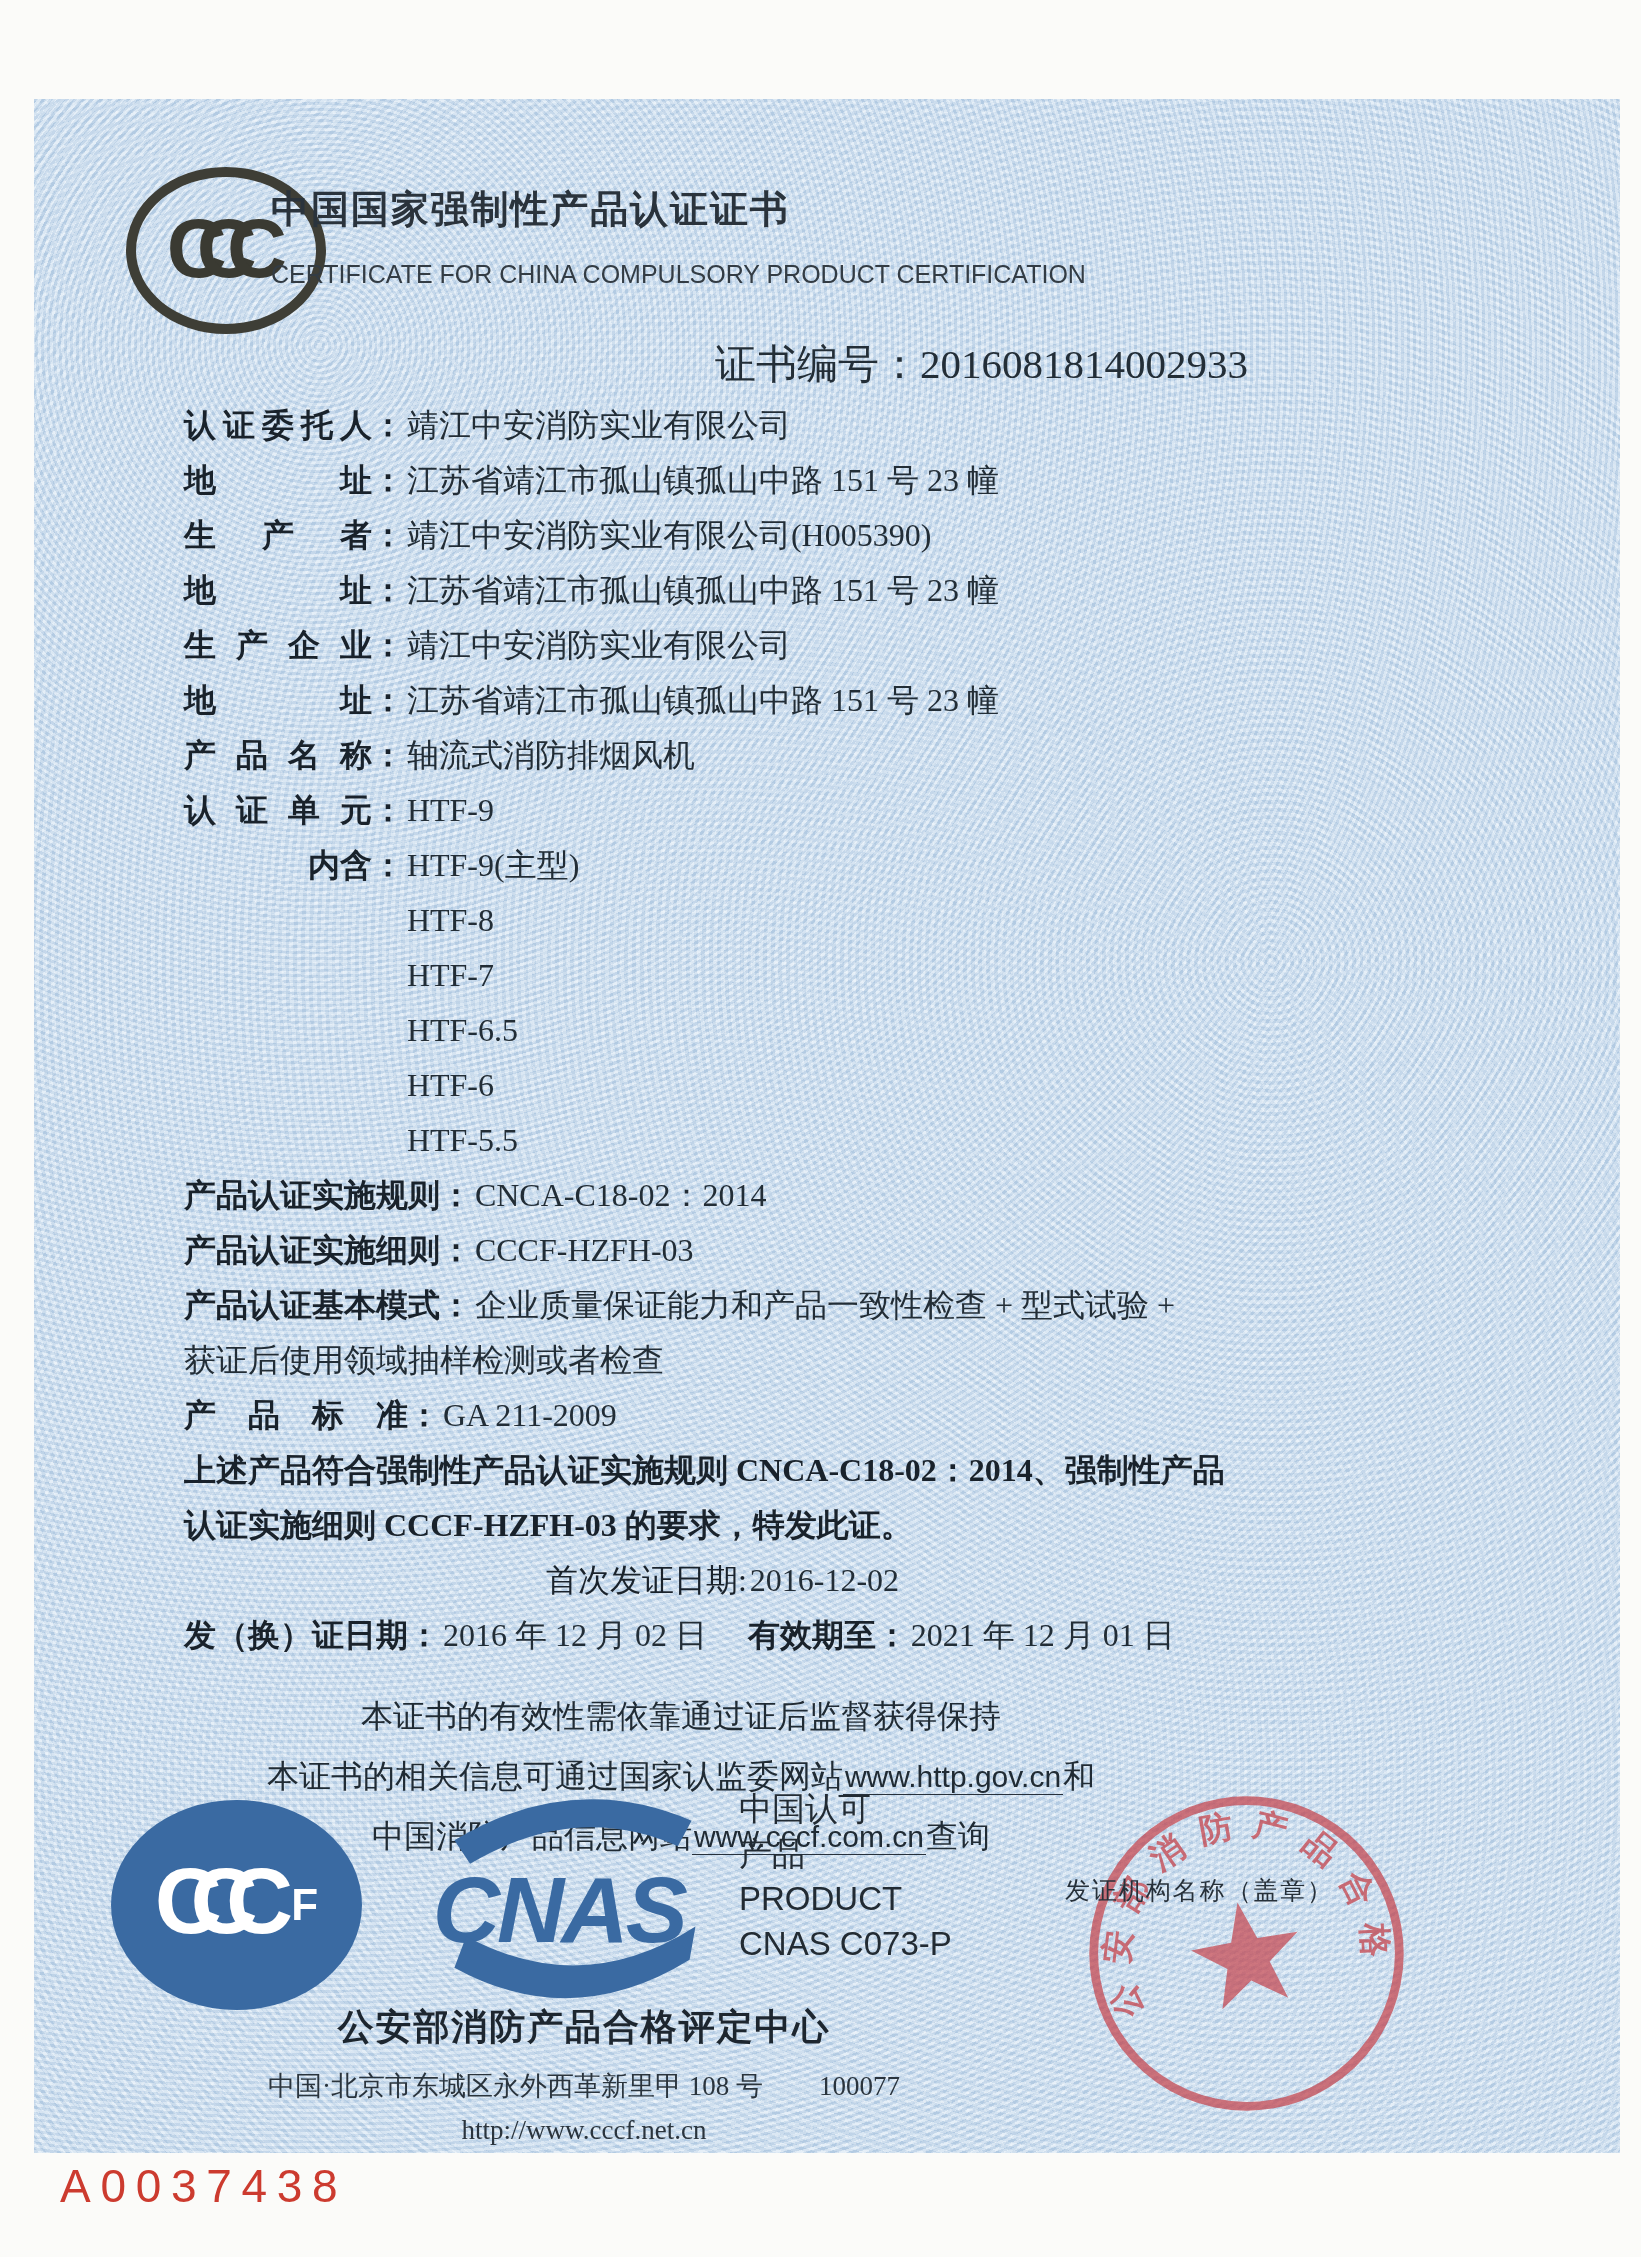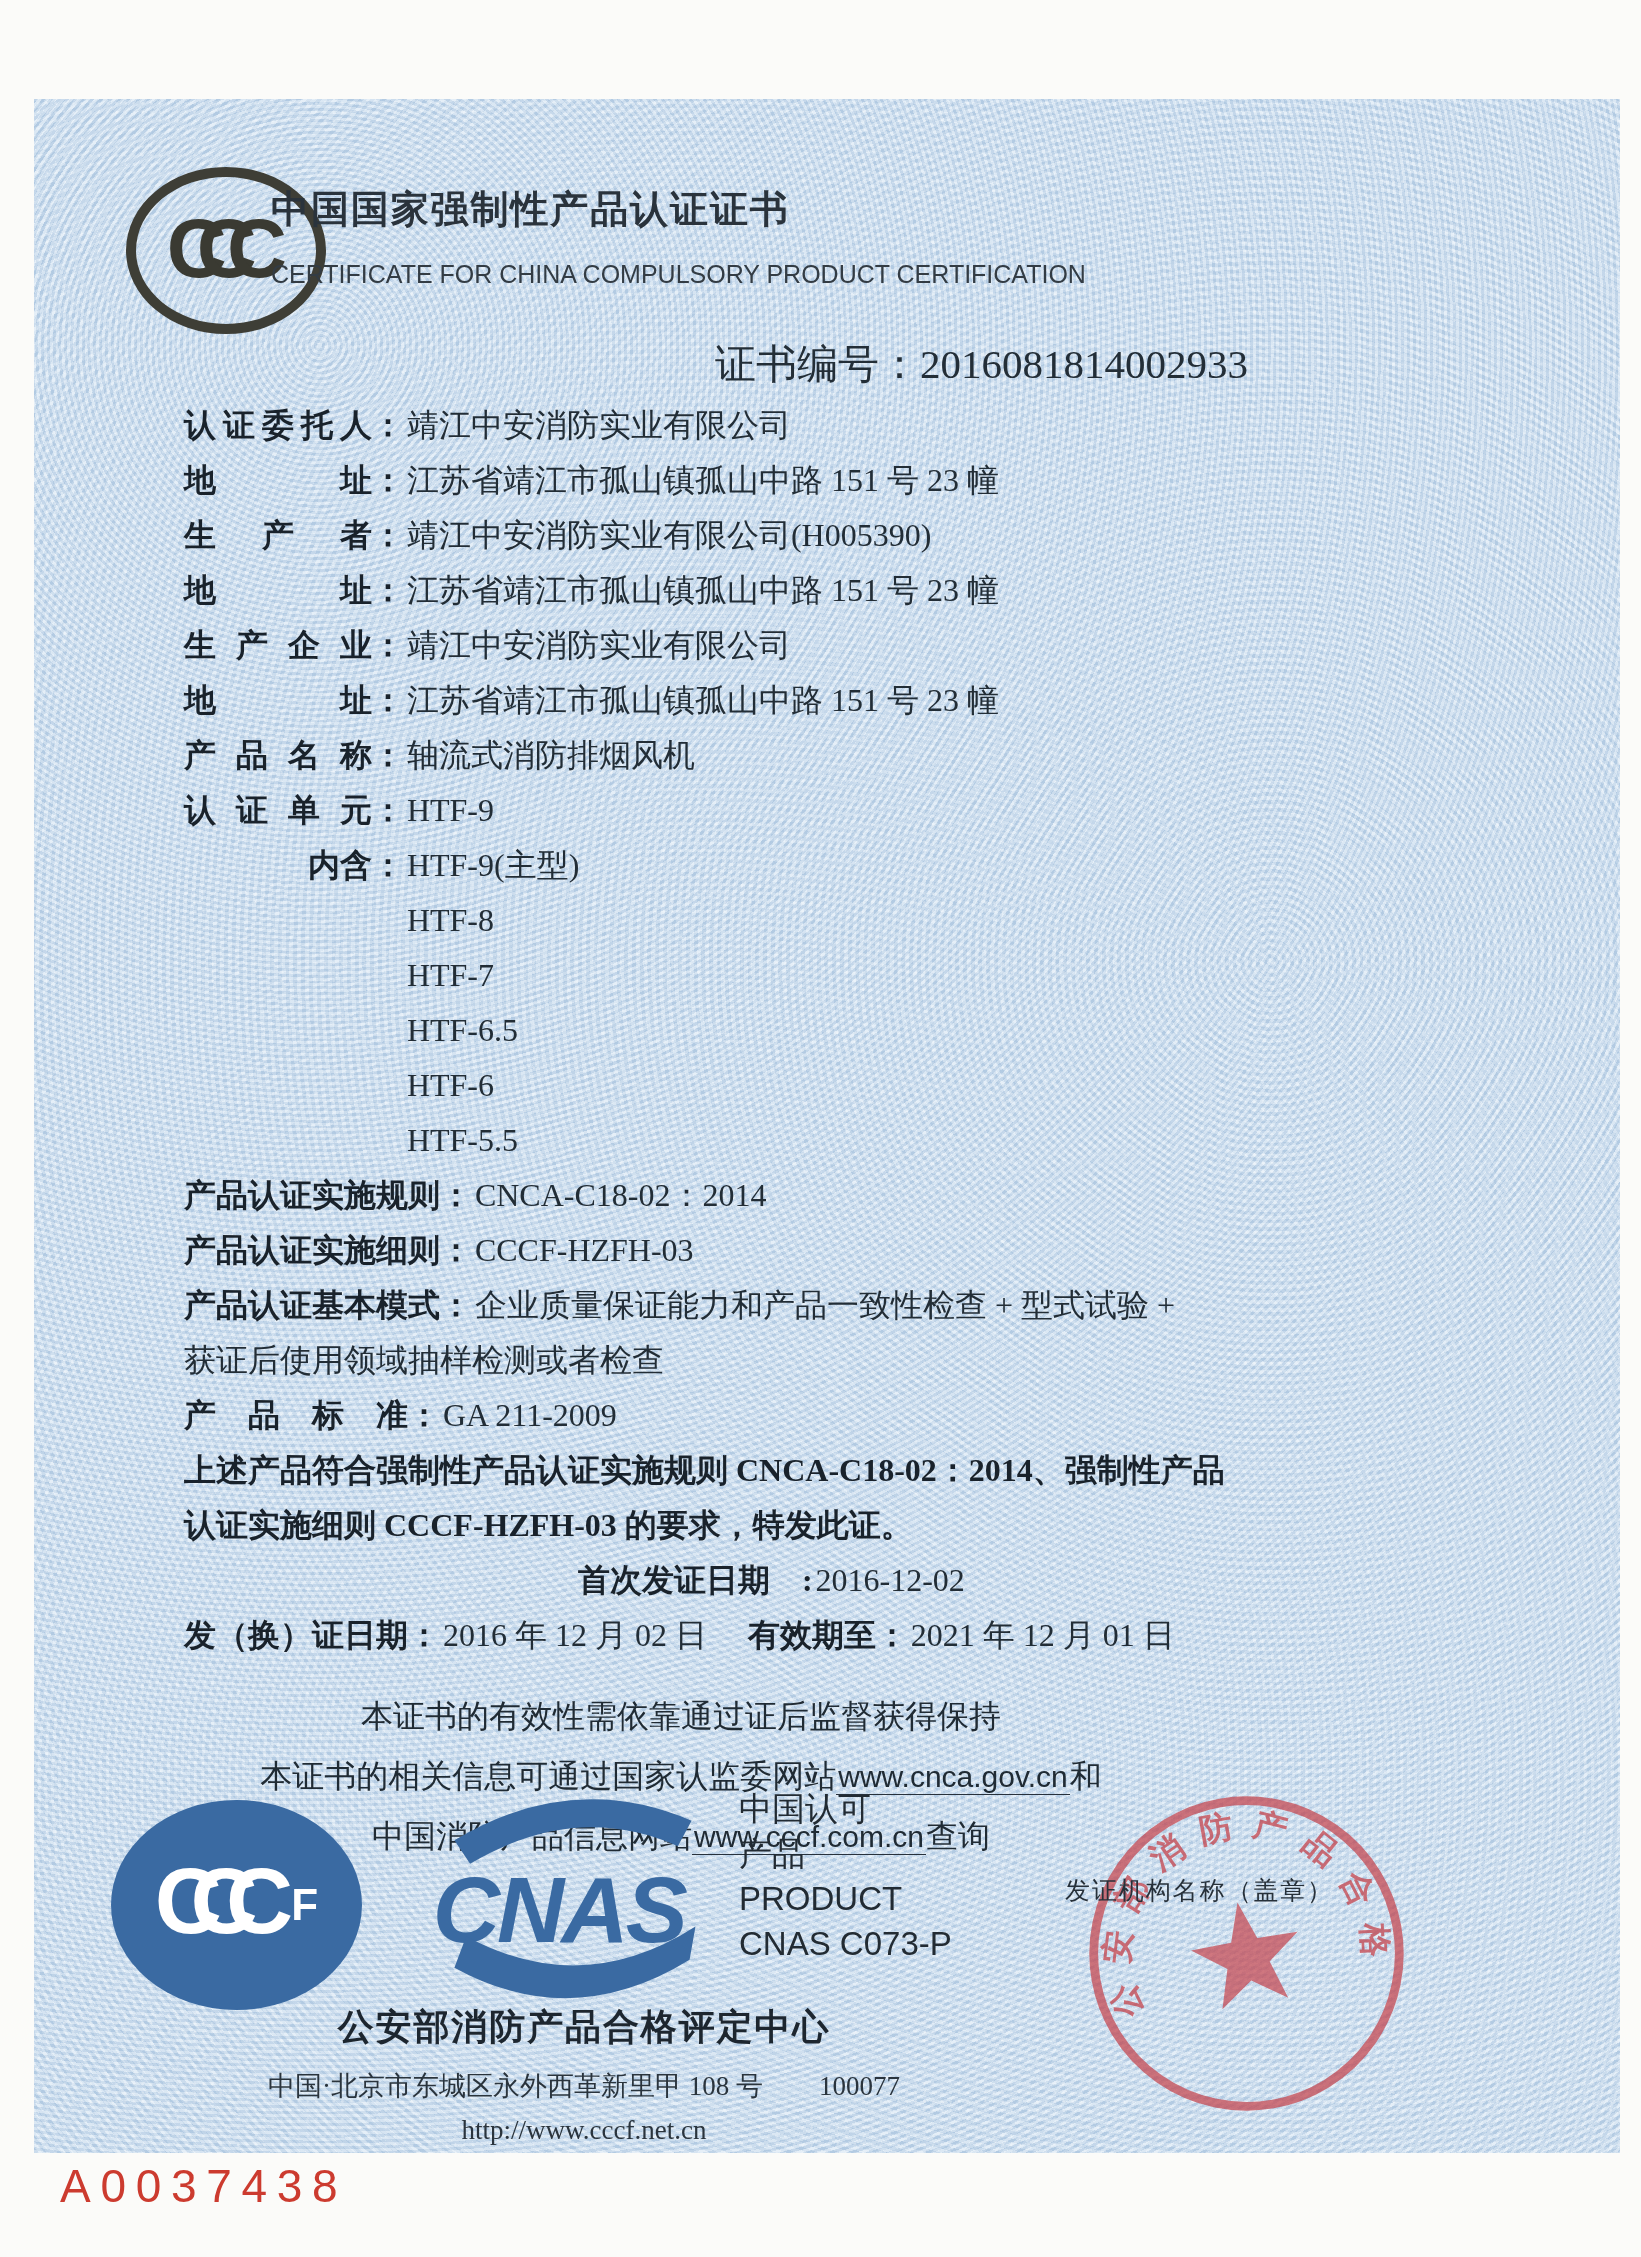--- a/index.html
+++ b/index.html
@@ -48,21 +48,21 @@
     font-weight:bold;color:#19222b;
     text-align:justify;text-align-last:justify;
   }
   .row.inner .lbl{text-align:right;text-align-last:right;}
   .row.wide .lbl{width:auto;min-width:188px;text-align:left;text-align-last:auto;}
   .cl{font-weight:bold;color:#19222b;}
   .val{margin-left:2.9px;color:#222d36;}
   .row.cont{padding-left:220px;}
   .statement .srow{height:55px;line-height:55px;font-weight:bold;color:#19222b;white-space:nowrap;}
   .first-issue{padding-left:362px;}
-  .first-issue .fl{font-weight:bold;color:#19222b;margin-left:32px;}
+  .first-issue .fl{font-weight:normal;color:#19222b;}
   .gap{display:inline-block;width:41px;}
   .notes{margin-top:23px;width:994px;text-align:center;font-size:32px;color:#202b34;}
   .notes .nline{height:60px;line-height:60px;white-space:nowrap;}
   .u{border-bottom:1.9px solid #27313c;padding:0 1.9px 1px 1.9px;font-family:"Liberation Sans",sans-serif;font-size:30px;}
   
   .cccf-logo{
     position:absolute;left:77px;top:1701px;width:251px;height:210px;
     background:#3a6aa2;border-radius:50%;
     display:flex;align-items:center;justify-content:center;color:#fff;
   }
@@ -134,21 +134,21 @@
       <div class="srow">上述产品符合强制性产品认证实施规则 CNCA-C18-02：2014、强制性产品</div>
       <div class="srow">认证实施细则 CCCF-HZFH-03 的要求，特发此证。</div>
     </div>
 
     <div class="row first-issue"><span class="fl">首次发证日期</span><span class="fl">:</span><span class="val">2016-12-02</span></div>
 
     <div class="row"><span class="cl">发（换）证日期</span><span class="cl">：</span><span class="val">2016 年 12 月 02 日</span><span class="gap"></span><span class="cl">有效期至</span><span class="cl">：</span><span class="val">2021 年 12 月 01 日</span></div>
 
     <div class="notes">
       <div class="nline">本证书的有效性需依靠通过证后监督获得保持</div>
-      <div class="nline"><span>本证书的相关信息可通过国家认监委网站</span><span class="u">www.cnca.gov.cn</span><span>和</span></div>
+      <div class="nline"><span>本证书的相关信息可通过国家认监委网站</span><span class="u">www.http.gov.cn</span><span>和</span></div>
       <div class="nline"><span>中国消防产品信息网站</span><span class="u">www.cccf.com.cn</span><span>查询</span></div>
     </div>
   </div>
 
   <div class="cccf-logo">
     <span class="cccf-ccc">CCC</span>
     <span class="cccf-f">F</span>
   </div>
 
   <div class="cnas-logo">

